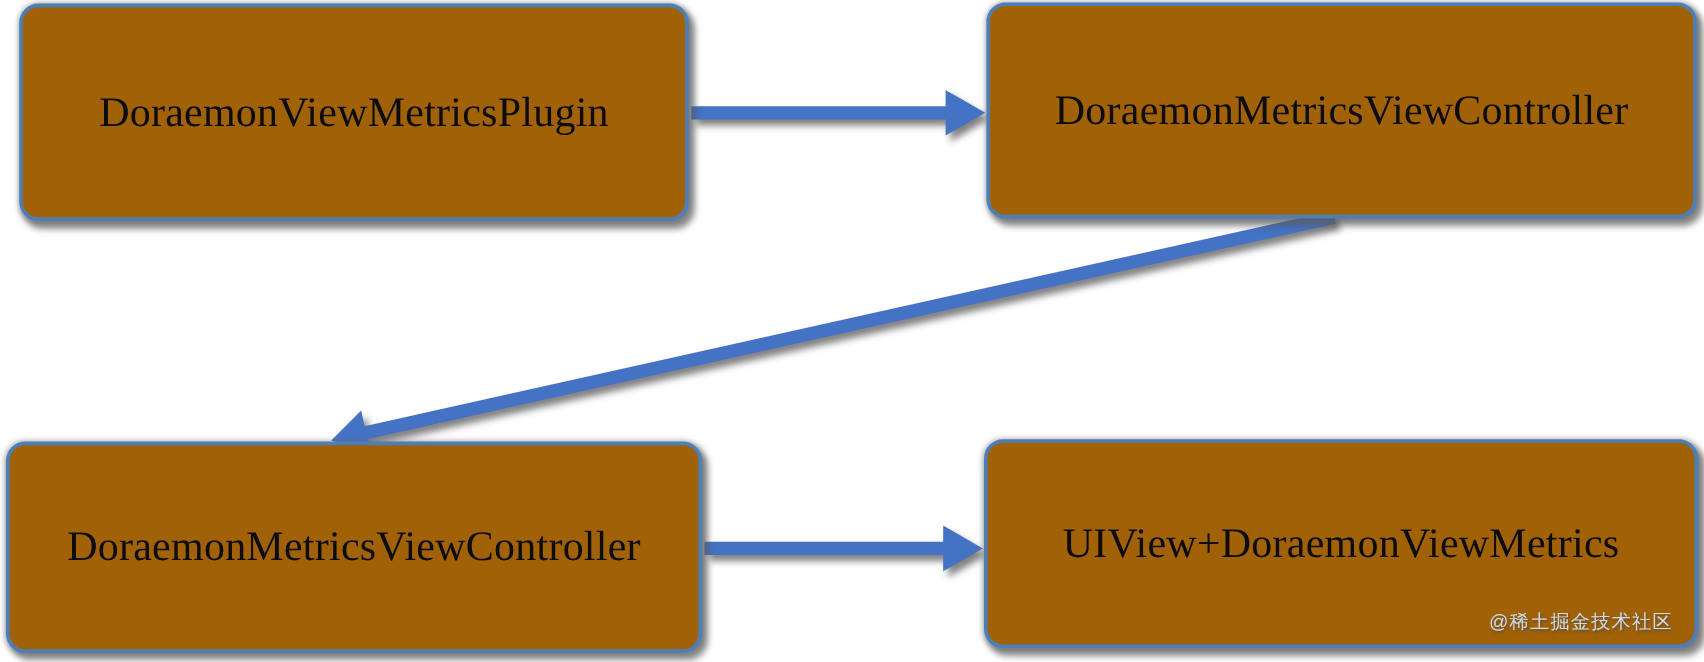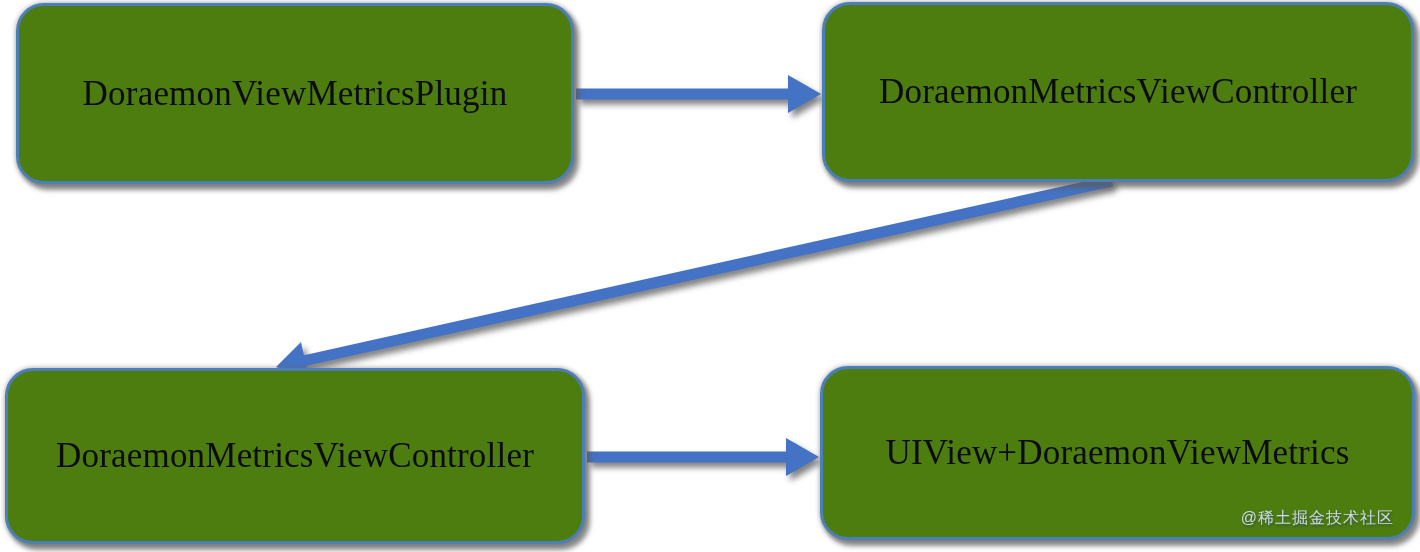--- a/index.html
+++ b/index.html
@@ -11,23 +11,23 @@
     position: relative;
     width: 1420px;
     height: 552px;
     background: #ffffff;
     overflow: hidden;
     font-family: "Liberation Serif", "DejaVu Serif", serif;
   }
   .node {
     position: absolute;
     box-sizing: border-box;
-    background: #4d7c0f;
+    background: #a16207;
     border: 3px solid #4a7fba;
-    border-radius: 28px;
+    border-radius: 16px;
     box-shadow: 4px 5px 5px 1px rgba(90,90,90,0.70), 0 0 4px 1px rgba(110,110,110,0.45);
     display: flex;
     align-items: center;
     justify-content: center;
     color: #0b0b10;
     font-size: 35px;
     letter-spacing: 0.2px;
     white-space: nowrap;
   }
   .node-tl { left: 16px;  top: 3px;   width: 558px; height: 181px; }

